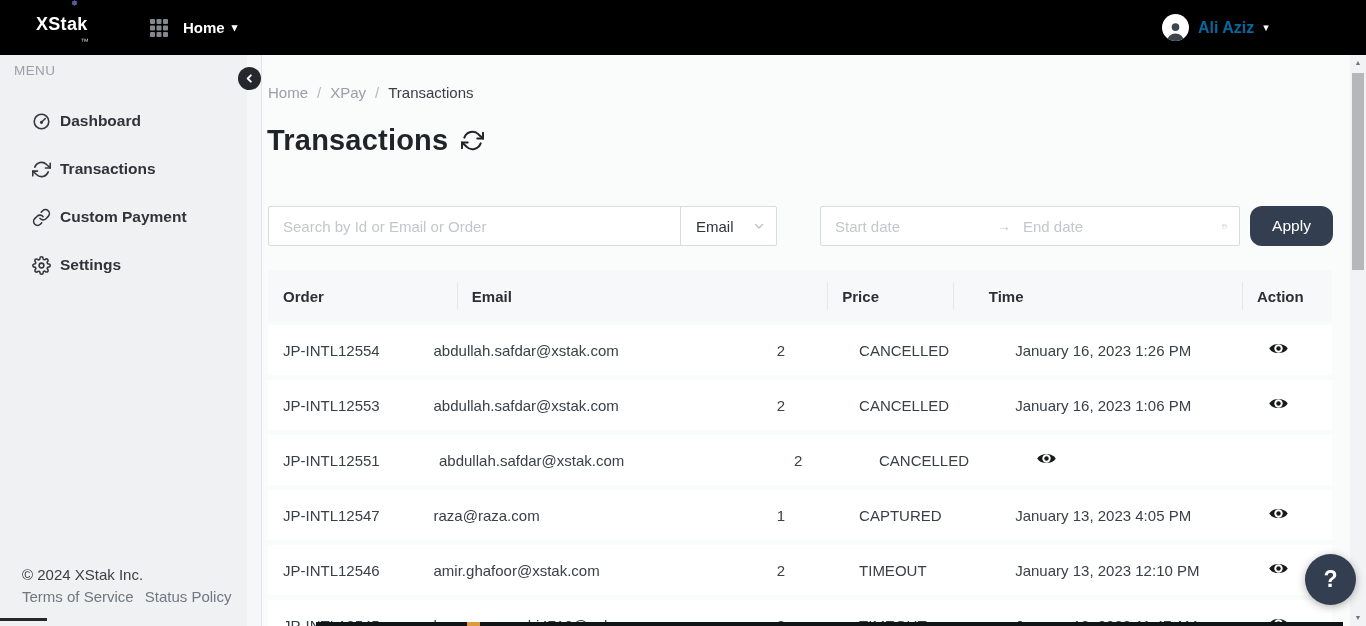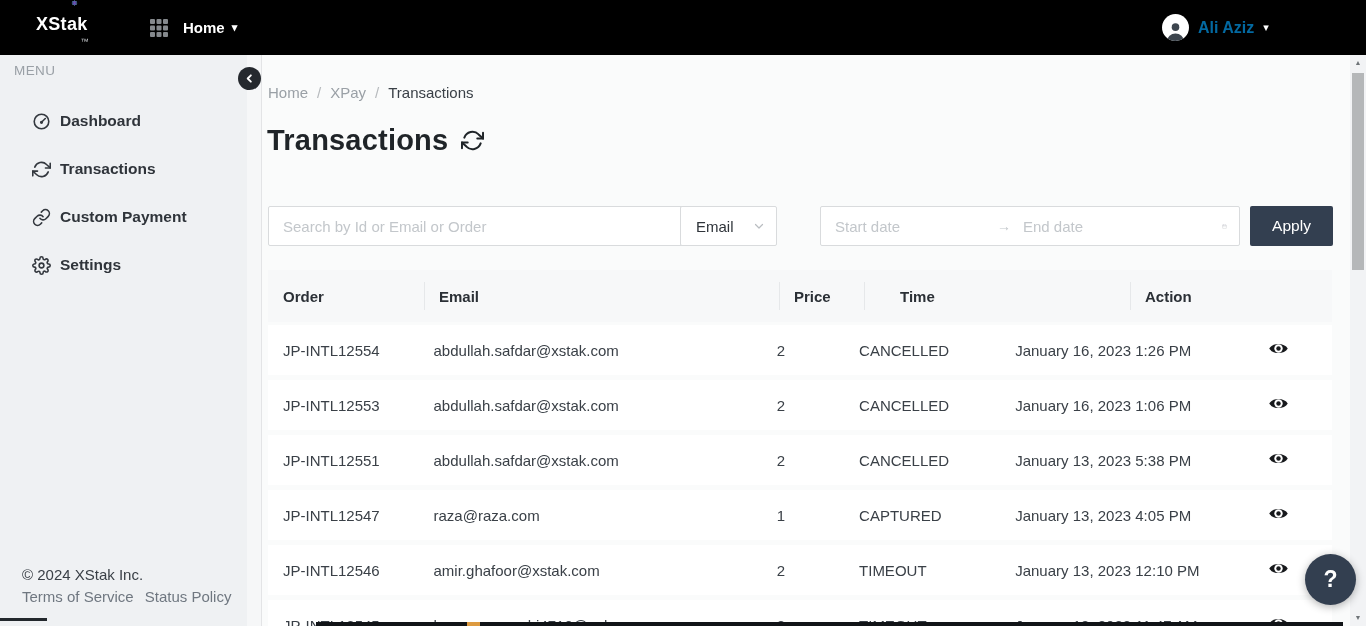--- a/index.html
+++ b/index.html
@@ -53,25 +53,25 @@
   .select-box { position:absolute; left:680px; top:206px; width:97px; height:40px; background:#fff; border:1px solid #d9dbdd;
     border-radius:2px; display:flex; align-items:center; justify-content:space-between; padding:0 11px 0 15px; cursor:pointer; }
   .select-value { font-size:15px; color:#2f343a; }
   .daterange { position:absolute; left:820px; top:206px; width:420px; height:40px; background:#fff; border:1px solid #d9dbdd;
     border-radius:2px; display:flex; align-items:center; padding:0 12px 0 14px; }
   .daterange input { border:none; outline:none; font-size:15px; color:#2f343a; background:transparent; font-family:inherit; }
   .date-start { width:162px; }
   .date-arrow { color:#c3c7cb; font-size:14px; margin-right:12px; }
   .date-end { flex:1; }
   .apply-btn { position:absolute; left:1250px; top:206px; width:83px; height:40px; background:#333f50; color:#fff;
-    border:none; border-radius:2px; font-size:15.5px; cursor:pointer; font-family:inherit; }
+    border:none; border-radius:12px; font-size:15.5px; cursor:pointer; font-family:inherit; }
 
   
   .thead { position:absolute; left:268px; top:270px; width:1064px; height:52px; background:#f7f8f9;
-    display:flex; align-items:center; font-size:15px; font-weight:700; color:#2b3036; }
+    display:flex; align-items:center; font-size:15px; font-weight:700; color:#2b3036;gap:48px; }
   .hcell { position:relative; height:100%; display:flex; align-items:center; padding-left:15px; }
   .hcell + .hcell::before { content:""; position:absolute; left:0; top:12px; width:1px; height:28px; background:#e6e8ea; }
   .tbody { position:absolute; left:268px; top:325px; width:1064px; }
   .trow { width:1064px; height:50px; margin-bottom:5px; background:#fff; display:flex; align-items:center; font-size:15px; color:#3a4047; }
   .tcell { padding-left:15px; white-space:nowrap; overflow:hidden; }
   .c-order { width:156px; } .c-email { width:318px; } .c-price { width:85px;margin-left:37px; }
   .c-status { width:140px; } .c-time { width:266px;padding-left:36px; } .c-action { width:99px; }
   .eye-btn { margin-left:17px; width:21px; height:21px; background:none; border:none; cursor:pointer; padding:0; }
 
   
@@ -287,21 +287,20 @@
           </svg>
         </button>
       </div>
     </div>
 
     <div class="trow">
       <div class="tcell c-order">JP-INTL12551</div>
       <div class="tcell c-email">abdullah.safdar@xstak.com</div>
       <div class="tcell c-price">2</div>
       <div class="tcell c-status">CANCELLED</div>
-      <div class="tcell c-time">January 13, 2023 5:38 PM</div>
       <div class="tcell c-action">
         <button class="eye-btn">
           <svg width="21" height="21" viewBox="0 0 20 20">
             <path d="M1.2 10 C4.2 4.2 15.8 4.2 18.8 10 C15.8 15.8 4.2 15.8 1.2 10 Z" fill="#17191c"></path>
             <circle cx="10" cy="10" r="4" fill="#fff"></circle>
               <circle cx="10" cy="10" r="2.1" fill="#17191c"></circle>
           </svg>
         </button>
       </div>
     </div>

